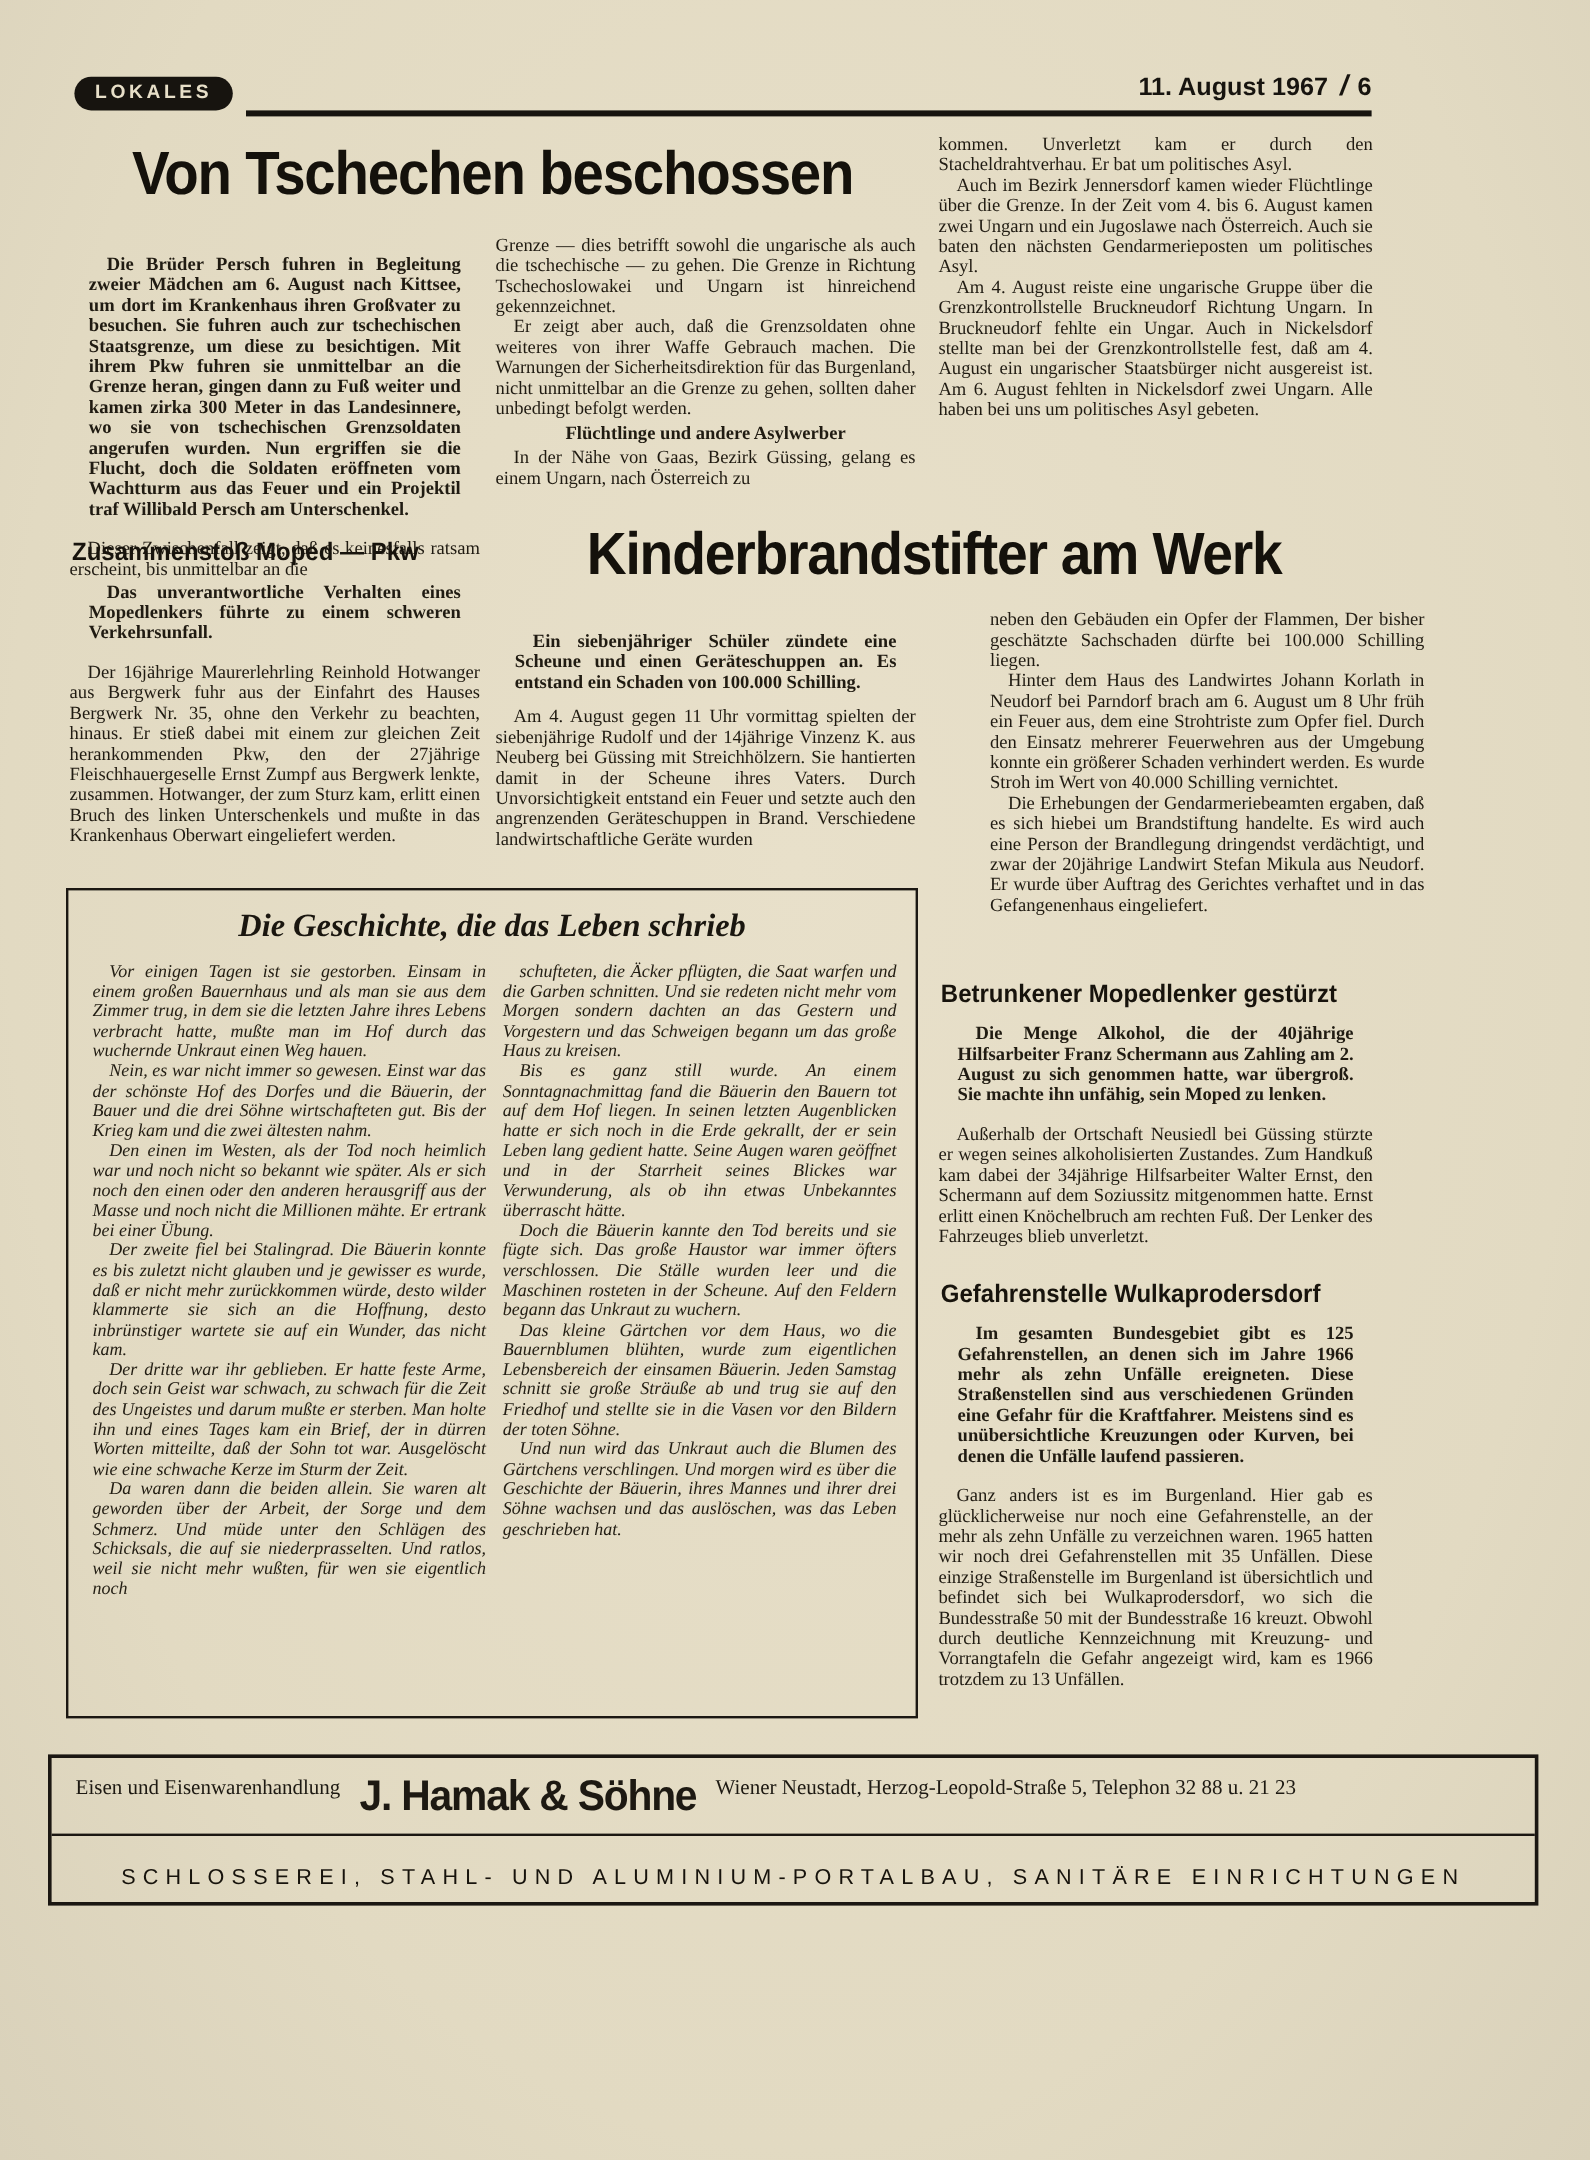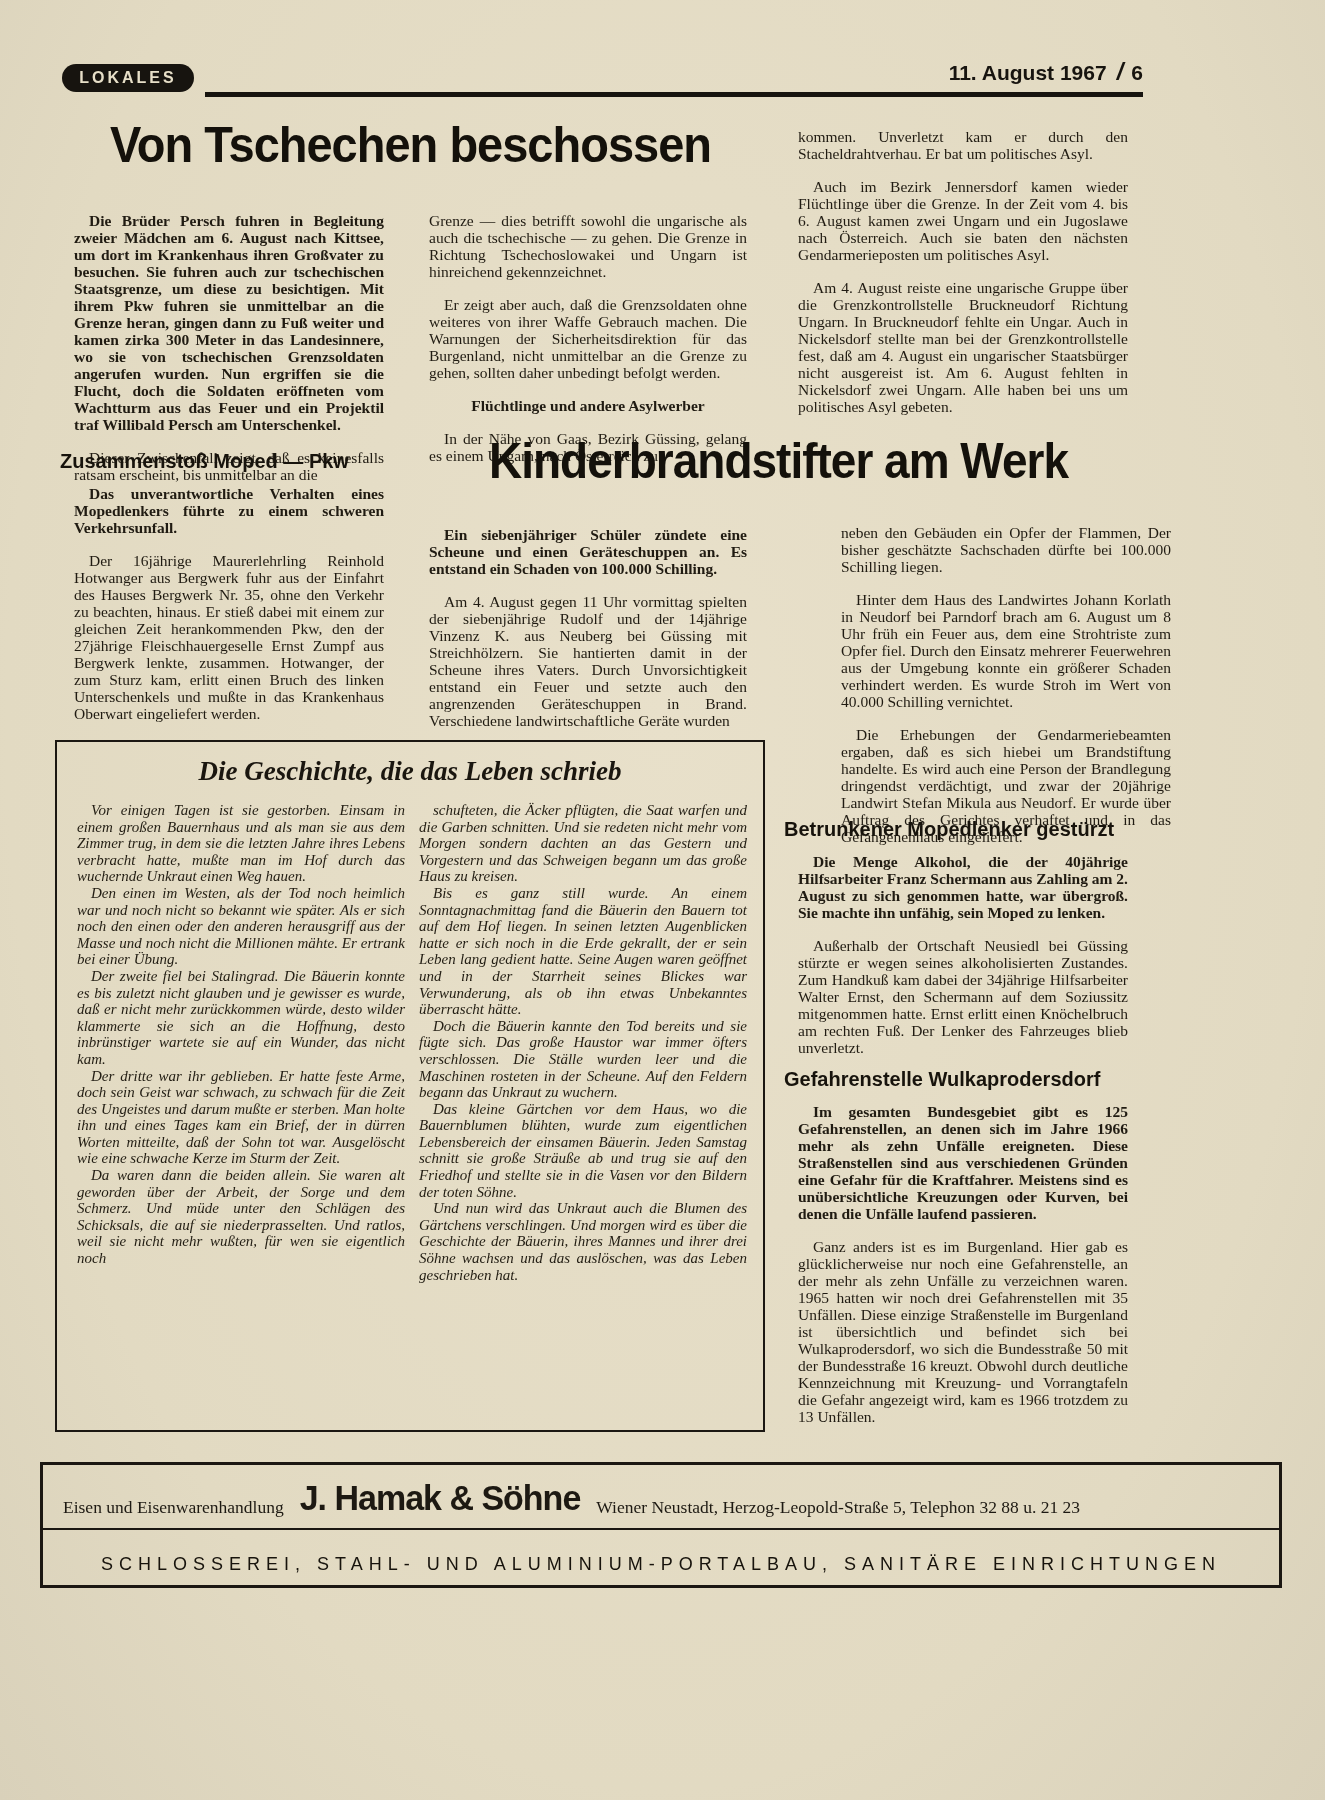--- a/index.html
+++ b/index.html
@@ -21,21 +21,21 @@
   .header-rule{left:205px;top:92px;width:938px;height:5px;background:#17140f;}
 
   
   .headline{font-family:"Liberation Sans",sans-serif;font-weight:bold;color:#14110b;
     letter-spacing:-1px;text-align:center;transform:scaleY(1.08);transform-origin:top center;}
   .headline-1{left:58px;top:114px;width:705px;font-size:47px;}
   .headline-2{left:413px;top:432px;width:731px;font-size:46px;}
 
   
   .col{font-size:15.5px;line-height:17px;text-align:justify;color:#201b12;}
-  .col p{margin:16px;text-indent:15px;}
+  .col p{margin:0;text-indent:15px;}
   .col.cont > p:first-child{text-indent:0;}
   .lead{font-weight:bold;}
   p.lead{margin:16px;text-indent:15px;}
   .gap-after{margin-bottom:12px !important;}
   .subhead-center{font-weight:bold;text-align:center;text-indent:0 !important;margin:4px 0 3px 0 !important;}
   .kicker{font-family:"Liberation Sans",sans-serif;font-weight:bold;font-size:20px;
     letter-spacing:0;margin:0 0 6px 2px;color:#17130c;text-align:left;transform:scaleY(1.05);transform-origin:left top;}
 
   .persch-col1{left:58px;top:196px;width:342px;}
   .persch-col2{left:413px;top:196px;width:350px;}
@@ -51,21 +51,21 @@
   .feature-title{position:absolute;left:0;top:14px;width:100%;text-align:center;
     font-style:italic;font-weight:bold;font-size:27px;color:#1a160f;}
   .feature-col{position:absolute;top:60px;width:328px;font-style:italic;font-size:15px;
     line-height:16.6px;text-align:justify;color:#221d13;}
   .feature-col p{margin:0;text-indent:14px;}
   .feature-col1{left:20px;}
   .feature-col2{left:362px;}
 
   
   .ad-box{left:40px;top:1462px;width:1242px;border:3px solid #1b1712;box-sizing:border-box;}
-  .ad-row1{display:flex;align-items:flex-end;gap:16px;padding:14px 20px 10px 20px;}
+  .ad-row1{display:flex;align-items:flex-start;gap:16px;padding:14px 20px 10px 20px;}
   .ad-prefix{font-size:17.5px;white-space:nowrap;}
   .ad-brand{font-family:"Liberation Sans",sans-serif;font-weight:bold;font-size:34px;
     letter-spacing:-1px;white-space:nowrap;transform:scaleY(1.05);transform-origin:left bottom;}
   .ad-address{font-size:17.5px;white-space:nowrap;}
   .ad-row2{border-top:2px solid #1b1712;padding:24px 10px 10px 10px;
     font-family:"Liberation Sans",sans-serif;font-size:18px;letter-spacing:6px;
     text-align:center;white-space:nowrap;color:#17130c;}
 </style>
 </head>
 <body>
@@ -140,20 +140,21 @@
     <p class="lead">Im gesamten Bundesgebiet gibt es 125 Gefahrenstellen, an denen sich im Jahre 1966 mehr als zehn Unfälle ereigneten. Diese Straßenstellen sind aus verschiedenen Gründen eine Gefahr für die Kraftfahrer. Meistens sind es unübersichtliche Kreuzungen oder Kurven, bei denen die Unfälle laufend passieren.</p>
     <div>
         <p>Ganz anders ist es im Burgenland. Hier gab es glücklicherweise nur noch eine Gefahrenstelle, an der mehr als zehn Unfälle zu verzeichnen waren. 1965 hatten wir noch drei Gefahrenstellen mit 35 Unfällen. Diese einzige Straßenstelle im Burgenland ist übersichtlich und befindet sich bei Wulkaprodersdorf, wo sich die Bundesstraße 50 mit der Bundesstraße 16 kreuzt. Obwohl durch deutliche Kennzeichnung mit Kreuzung- und Vorrangtafeln die Gefahr angezeigt wird, kam es 1966 trotzdem zu 13 Unfällen.</p>
       </div>
   </div>
 
   <div class="abs feature-box">
     <div class="feature-title">Die Geschichte, die das Leben schrieb</div>
     <div class="feature-col feature-col1">
         <p>Vor einigen Tagen ist sie gestorben. Einsam in einem großen Bauernhaus und als man sie aus dem Zimmer trug, in dem sie die letzten Jahre ihres Lebens verbracht hatte, mußte man im Hof durch das wuchernde Unkraut einen Weg hauen.</p>
+        <p>Nein, es war nicht immer so gewesen. Einst war das der schönste Hof des Dorfes und die Bäuerin, der Bauer und die drei Söhne wirtschafteten gut. Bis der Krieg kam und die zwei ältesten nahm.</p>
         <p>Den einen im Westen, als der Tod noch heimlich war und noch nicht so bekannt wie später. Als er sich noch den einen oder den anderen herausgriff aus der Masse und noch nicht die Millionen mähte. Er ertrank bei einer Übung.</p>
         <p>Der zweite fiel bei Stalingrad. Die Bäuerin konnte es bis zuletzt nicht glauben und je gewisser es wurde, daß er nicht mehr zurückkommen würde, desto wilder klammerte sie sich an die Hoffnung, desto inbrünstiger wartete sie auf ein Wunder, das nicht kam.</p>
         <p>Der dritte war ihr geblieben. Er hatte feste Arme, doch sein Geist war schwach, zu schwach für die Zeit des Ungeistes und darum mußte er sterben. Man holte ihn und eines Tages kam ein Brief, der in dürren Worten mitteilte, daß der Sohn tot war. Ausgelöscht wie eine schwache Kerze im Sturm der Zeit.</p>
         <p>Da waren dann die beiden allein. Sie waren alt geworden über der Arbeit, der Sorge und dem Schmerz. Und müde unter den Schlägen des Schicksals, die auf sie niederprasselten. Und ratlos, weil sie nicht mehr wußten, für wen sie eigentlich noch</p>
       </div>
     <div class="feature-col feature-col2">
         <p>schufteten, die Äcker pflügten, die Saat warfen und die Garben schnitten. Und sie redeten nicht mehr vom Morgen sondern dachten an das Gestern und Vorgestern und das Schweigen begann um das große Haus zu kreisen.</p>
         <p>Bis es ganz still wurde. An einem Sonntagnachmittag fand die Bäuerin den Bauern tot auf dem Hof liegen. In seinen letzten Augenblicken hatte er sich noch in die Erde gekrallt, der er sein Leben lang gedient hatte. Seine Augen waren geöffnet und in der Starrheit seines Blickes war Verwunderung, als ob ihn etwas Unbekanntes überrascht hätte.</p>
         <p>Doch die Bäuerin kannte den Tod bereits und sie fügte sich. Das große Haustor war immer öfters verschlossen. Die Ställe wurden leer und die Maschinen rosteten in der Scheune. Auf den Feldern begann das Unkraut zu wuchern.</p>
         <p>Das kleine Gärtchen vor dem Haus, wo die Bauernblumen blühten, wurde zum eigentlichen Lebensbereich der einsamen Bäuerin. Jeden Samstag schnitt sie große Sträuße ab und trug sie auf den Friedhof und stellte sie in die Vasen vor den Bildern der toten Söhne.</p>

